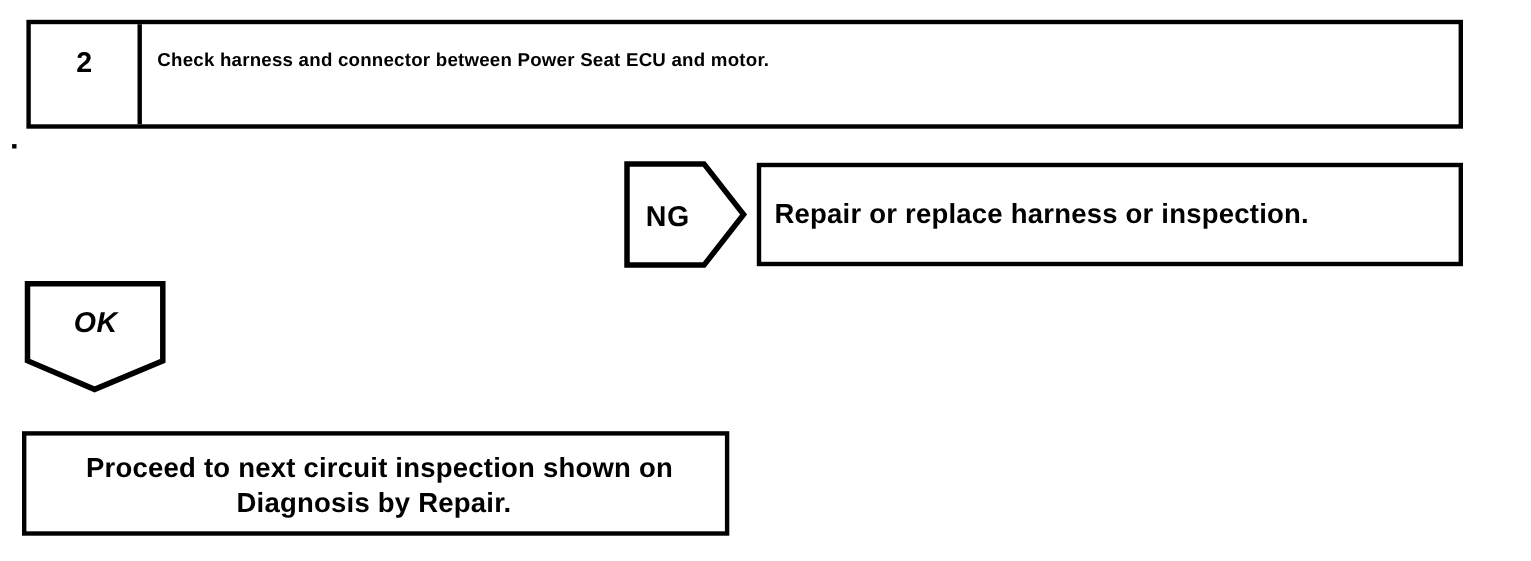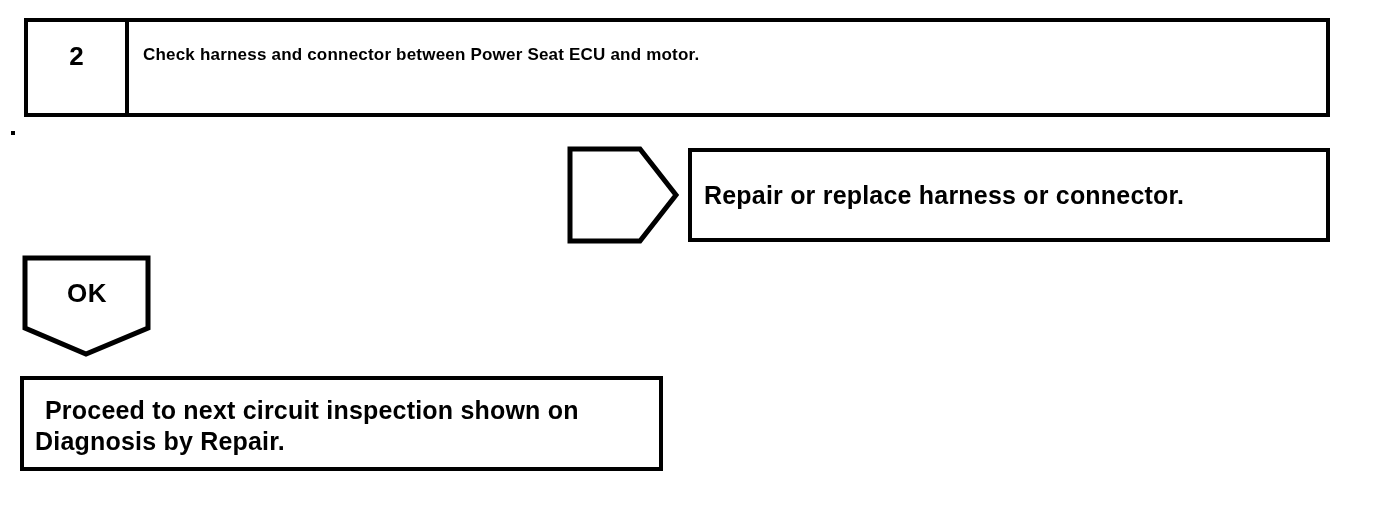--- a/index.html
+++ b/index.html
@@ -67,28 +67,29 @@
     box-sizing: border-box;
     display: flex;
     align-items: center;
     padding-left: 12px;
     font-size: 25px;
     letter-spacing: 0.2px;
   }
   
   .proceed-box {
     position: absolute;
-    left: 20px; top: 376px;
+    left: 20px; top: 392px;
     width: 643px; height: 95px;
     border: 4px solid #000;
     box-sizing: border-box;
     padding: 15px 14px 0 11px;
     font-size: 25px;
     line-height: 31px;
     letter-spacing: 0.2px;
+    text-align: center;
   }
   .proceed-line-1 { display: block; margin-left: 10px; }
   .proceed-line-2 { display: block; }
   
   .speck {
     position: absolute;
     left: 11px; top: 131px;
     width: 4px; height: 4px;
     background: #000;
   }
@@ -103,28 +104,29 @@
   <div class="step-box">
     <div class="step-number-cell">
       <span>2</span>
     </div>
     <div class="step-instruction">Check harness and connector between Power Seat ECU and motor.</div>
   </div>
 
   <svg class="connector-svg" style="left:566px; top:145px;" width="116" height="102" viewBox="0 0 116 102">
     <polygon points="4,4 74,4 110,50 74,96 4,96"></polygon>
   </svg>
+  <div class="connector-label" style="left:566px; top:145px; width:82px; height:102px;">NG</div>
 
   <div class="ng-box">
-    <span>Repair or replace harness or connector.</span>
+    <span>Repair or replace harness or inspection.</span>
   </div>
 
   <svg class="connector-svg" style="left:20px; top:253px;" width="134" height="106" viewBox="0 0 134 106">
     <polygon points="5,5 128,5 128,75 66,101 5,75"></polygon>
   </svg>
-  <div class="connector-label" style="left:20px; top:253px; width:134px; height:80px;">OK</div>
+  <div class="connector-label" style="left:20px; top:253px; width:134px; height:80px;font-style:italic;">OK</div>
 
   <div class="proceed-box">
     <span class="proceed-line-1">Proceed to next circuit inspection shown on</span>
     <span class="proceed-line-2">Diagnosis by Repair.</span>
   </div>
 
 </div>
 
 </body></html>

